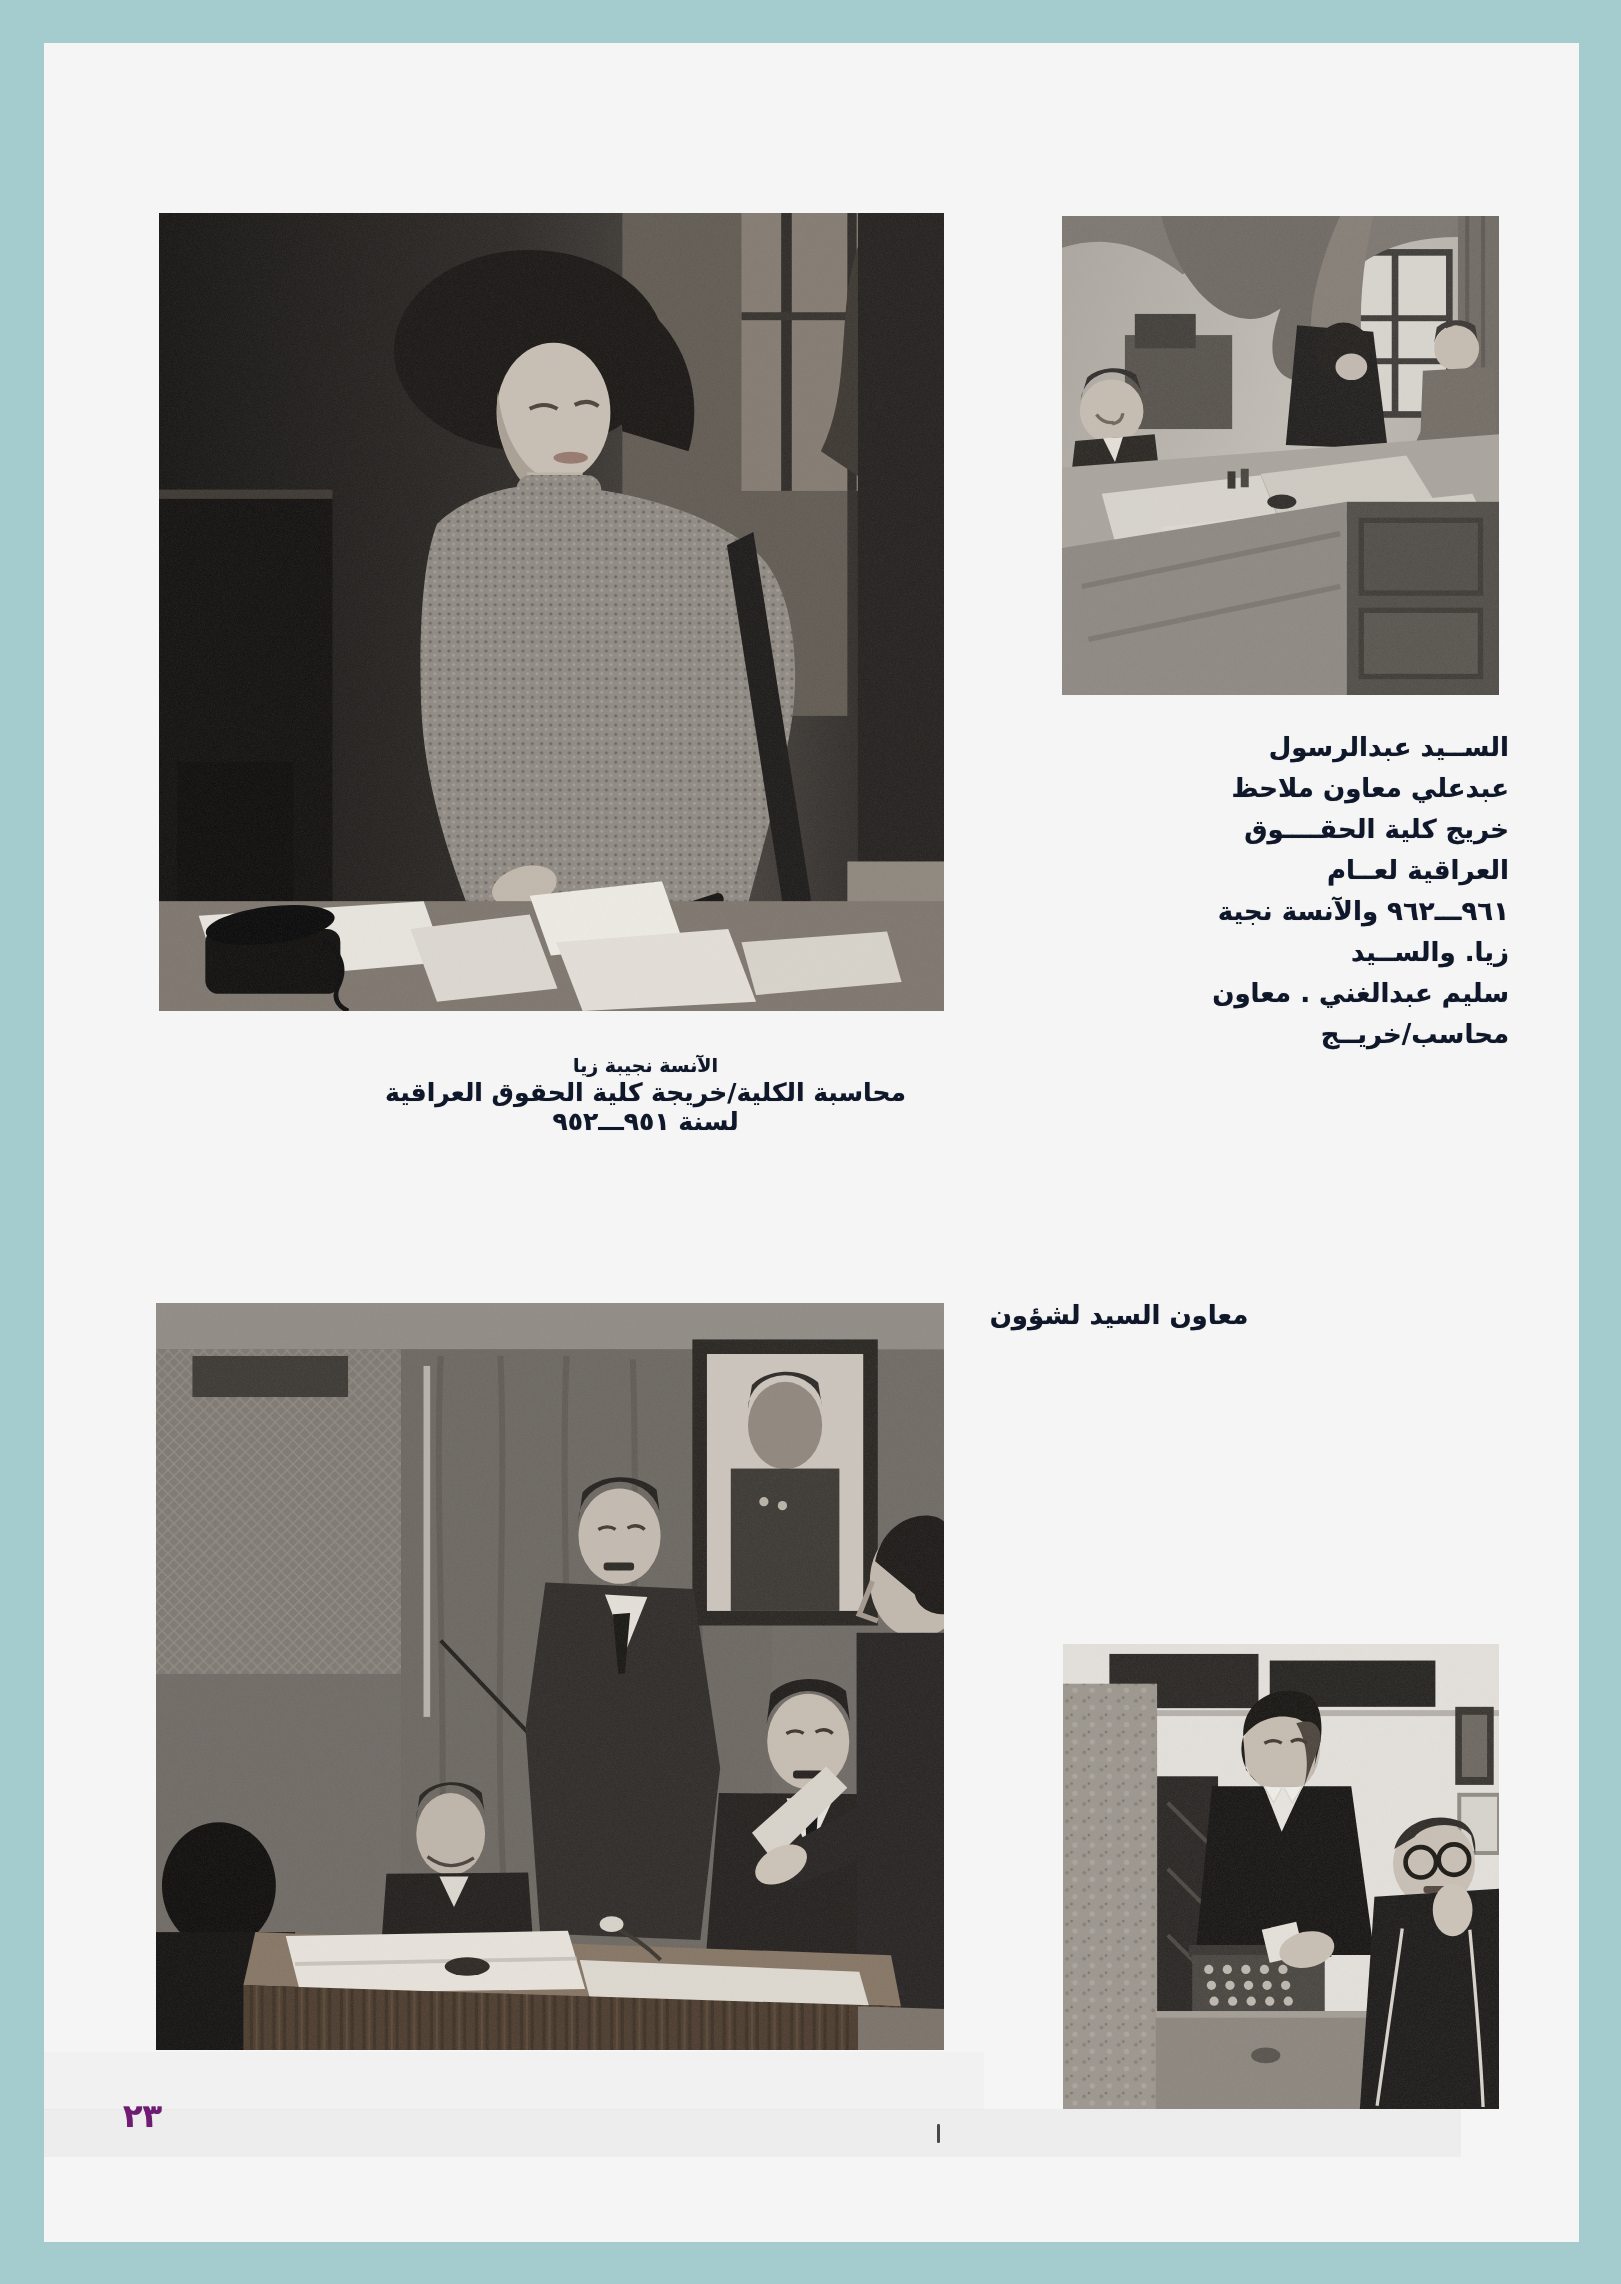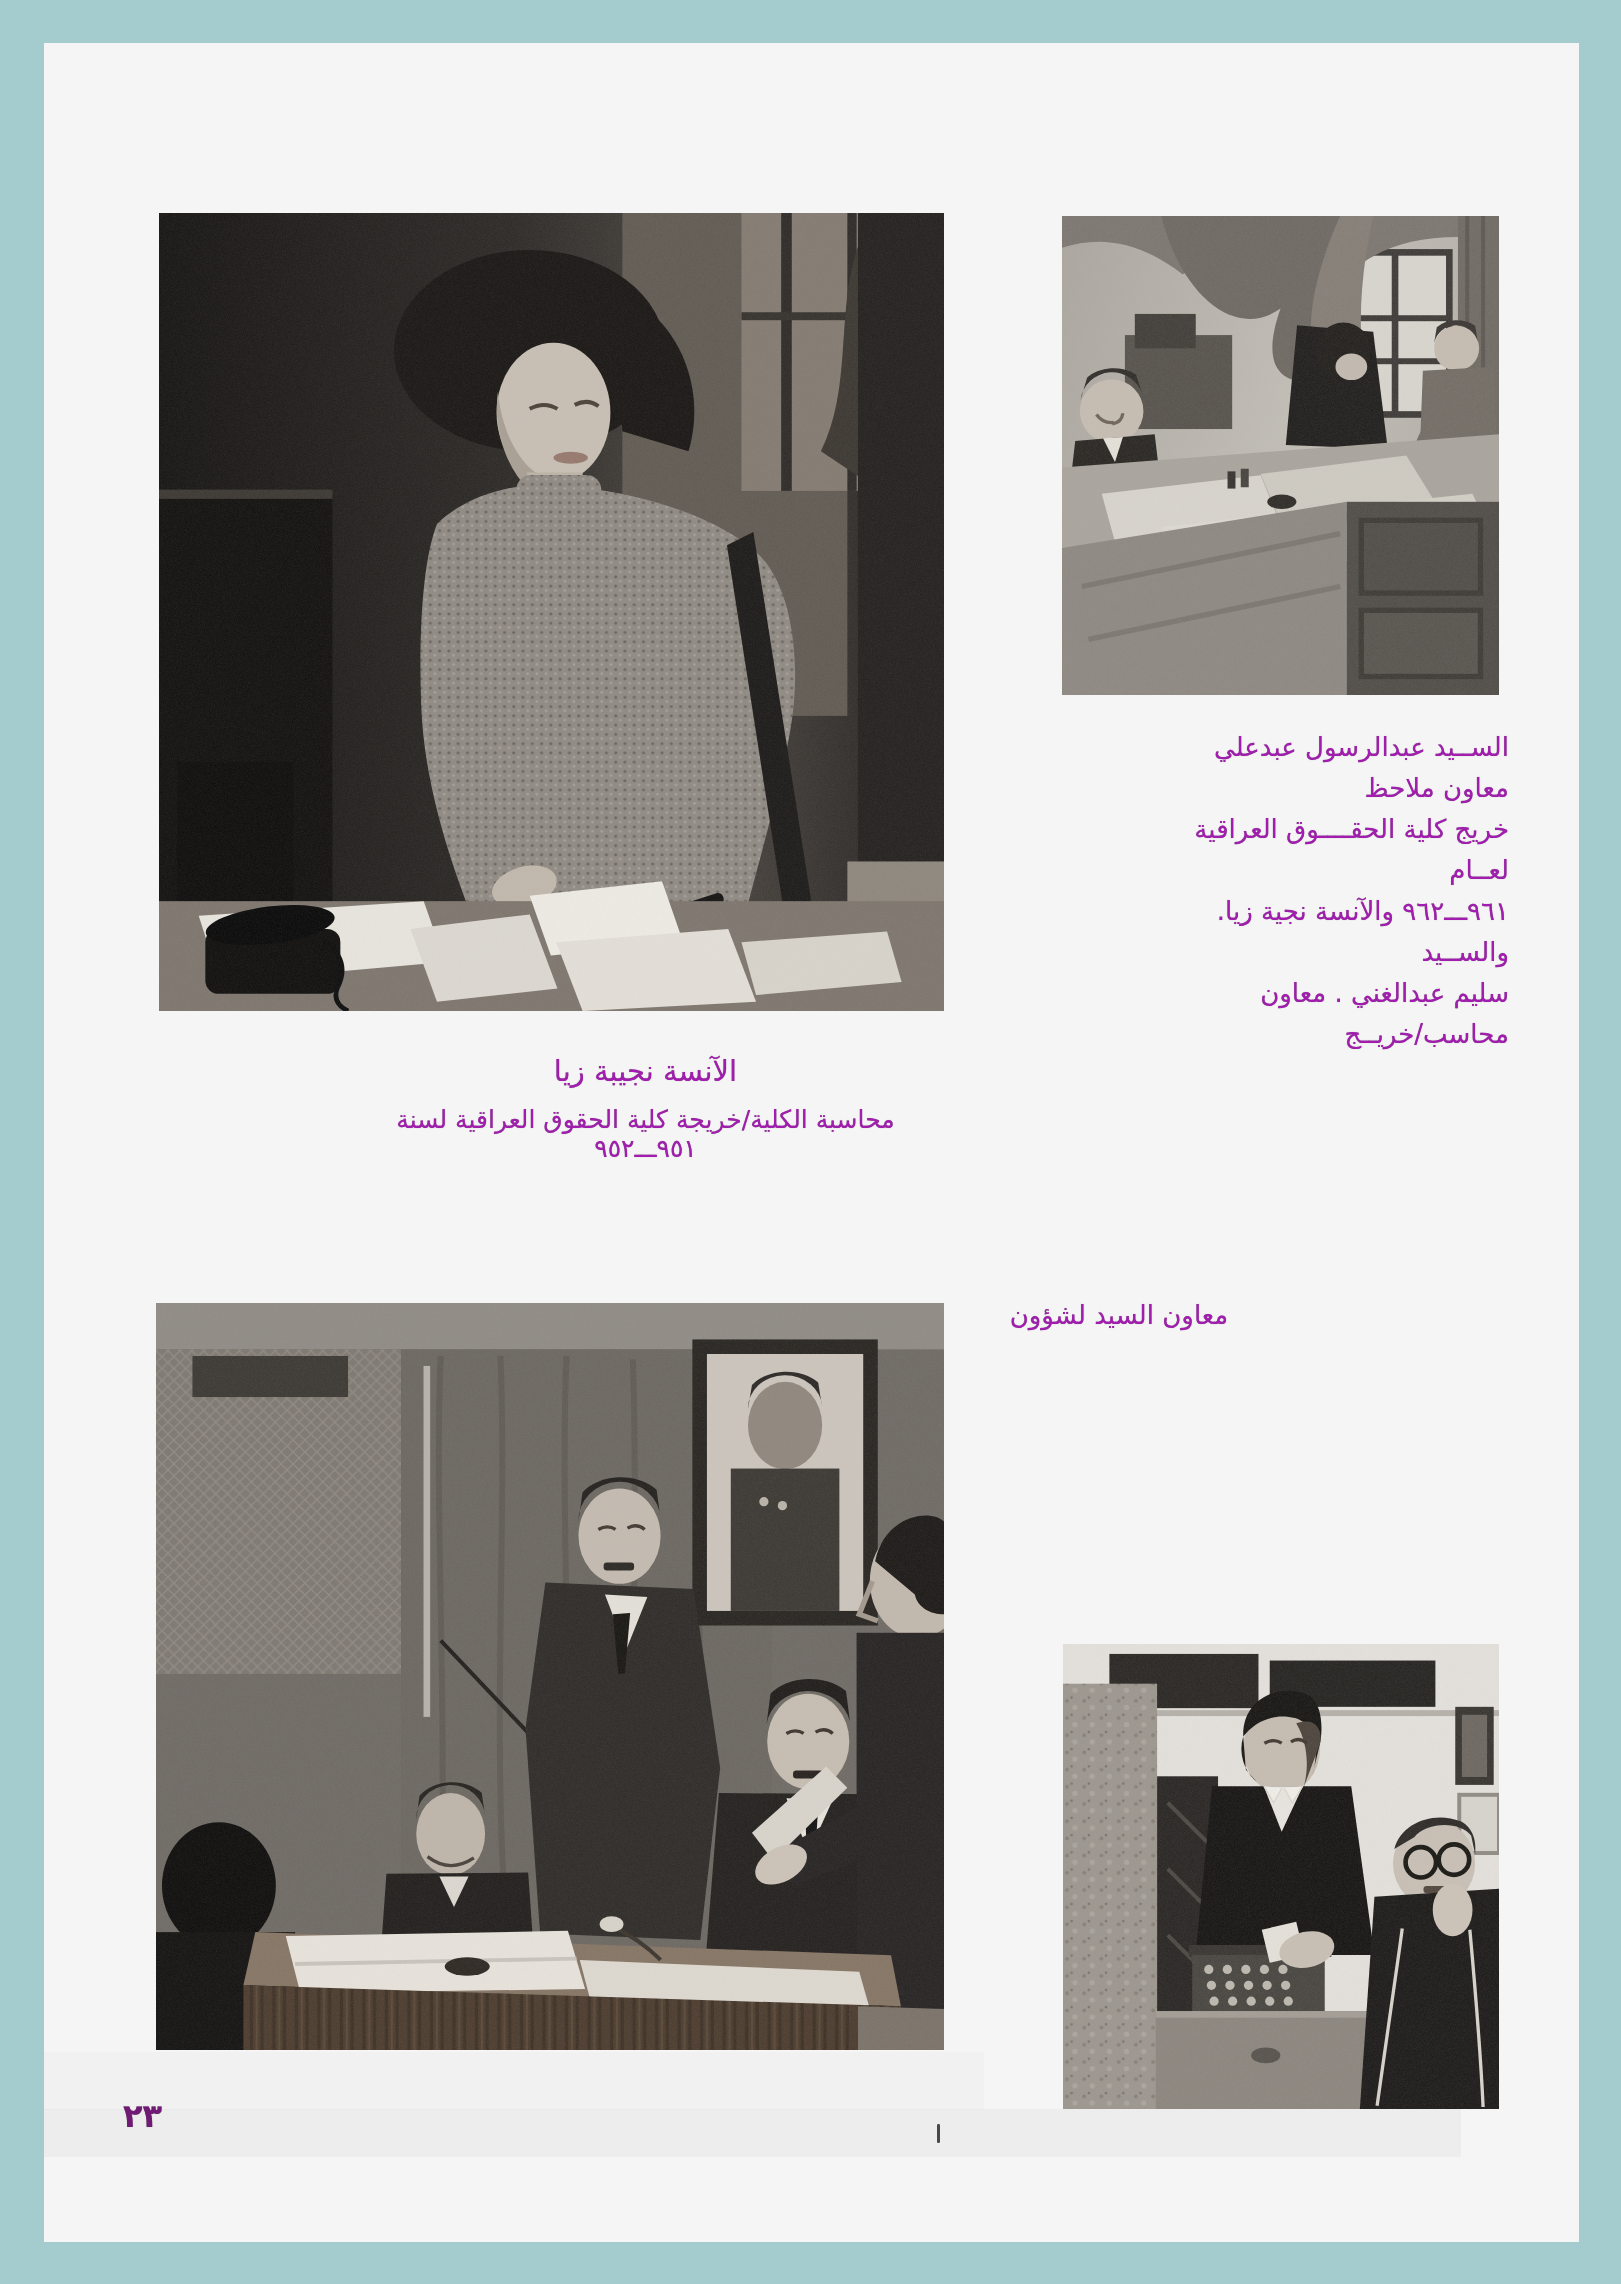--- a/index.html
+++ b/index.html
@@ -8,29 +8,29 @@
     background:#a4cccf;
     font-family:"DejaVu Sans", sans-serif;
   }
   .paper{
     position:absolute;left:44px;top:43px;width:1535px;height:2199px;
     background:#f5f5f6;
   }
   .photo{position:absolute;overflow:hidden;}
   .photo svg{display:block;width:100%;height:100%;}
   .caption{
-    position:absolute;direction:rtl;color:#a21caf;font-weight:400;
+    position:absolute;direction:rtl;color:#0f172a;font-weight:700;
     text-shadow:0 0 0.7px rgba(20,20,20,.55);
   }
   .cap-right{
     left:1165px;top:727px;width:344px;text-align:right;
     font-size:26px;line-height:41px;
   }
   .cap-center{left:374px;top:1054px;width:543px;text-align:center;}
-  .cap-center .l1{font-size:29px;margin-bottom:17px;}
+  .cap-center .l1{font-size:19px;margin-bottom:2px;}
   .cap-center .l2{font-size:25px;}
   .cap-midright{
     left:960px;top:1291px;width:318px;text-align:center;
     font-size:26px;line-height:48px;
   }
   .page-number{
     position:absolute;left:123px;top:2097px;direction:rtl;
     font-size:32px;font-weight:700;color:#701a75;
     text-shadow:0 0 0.7px rgba(20,20,20,.6);
   }

